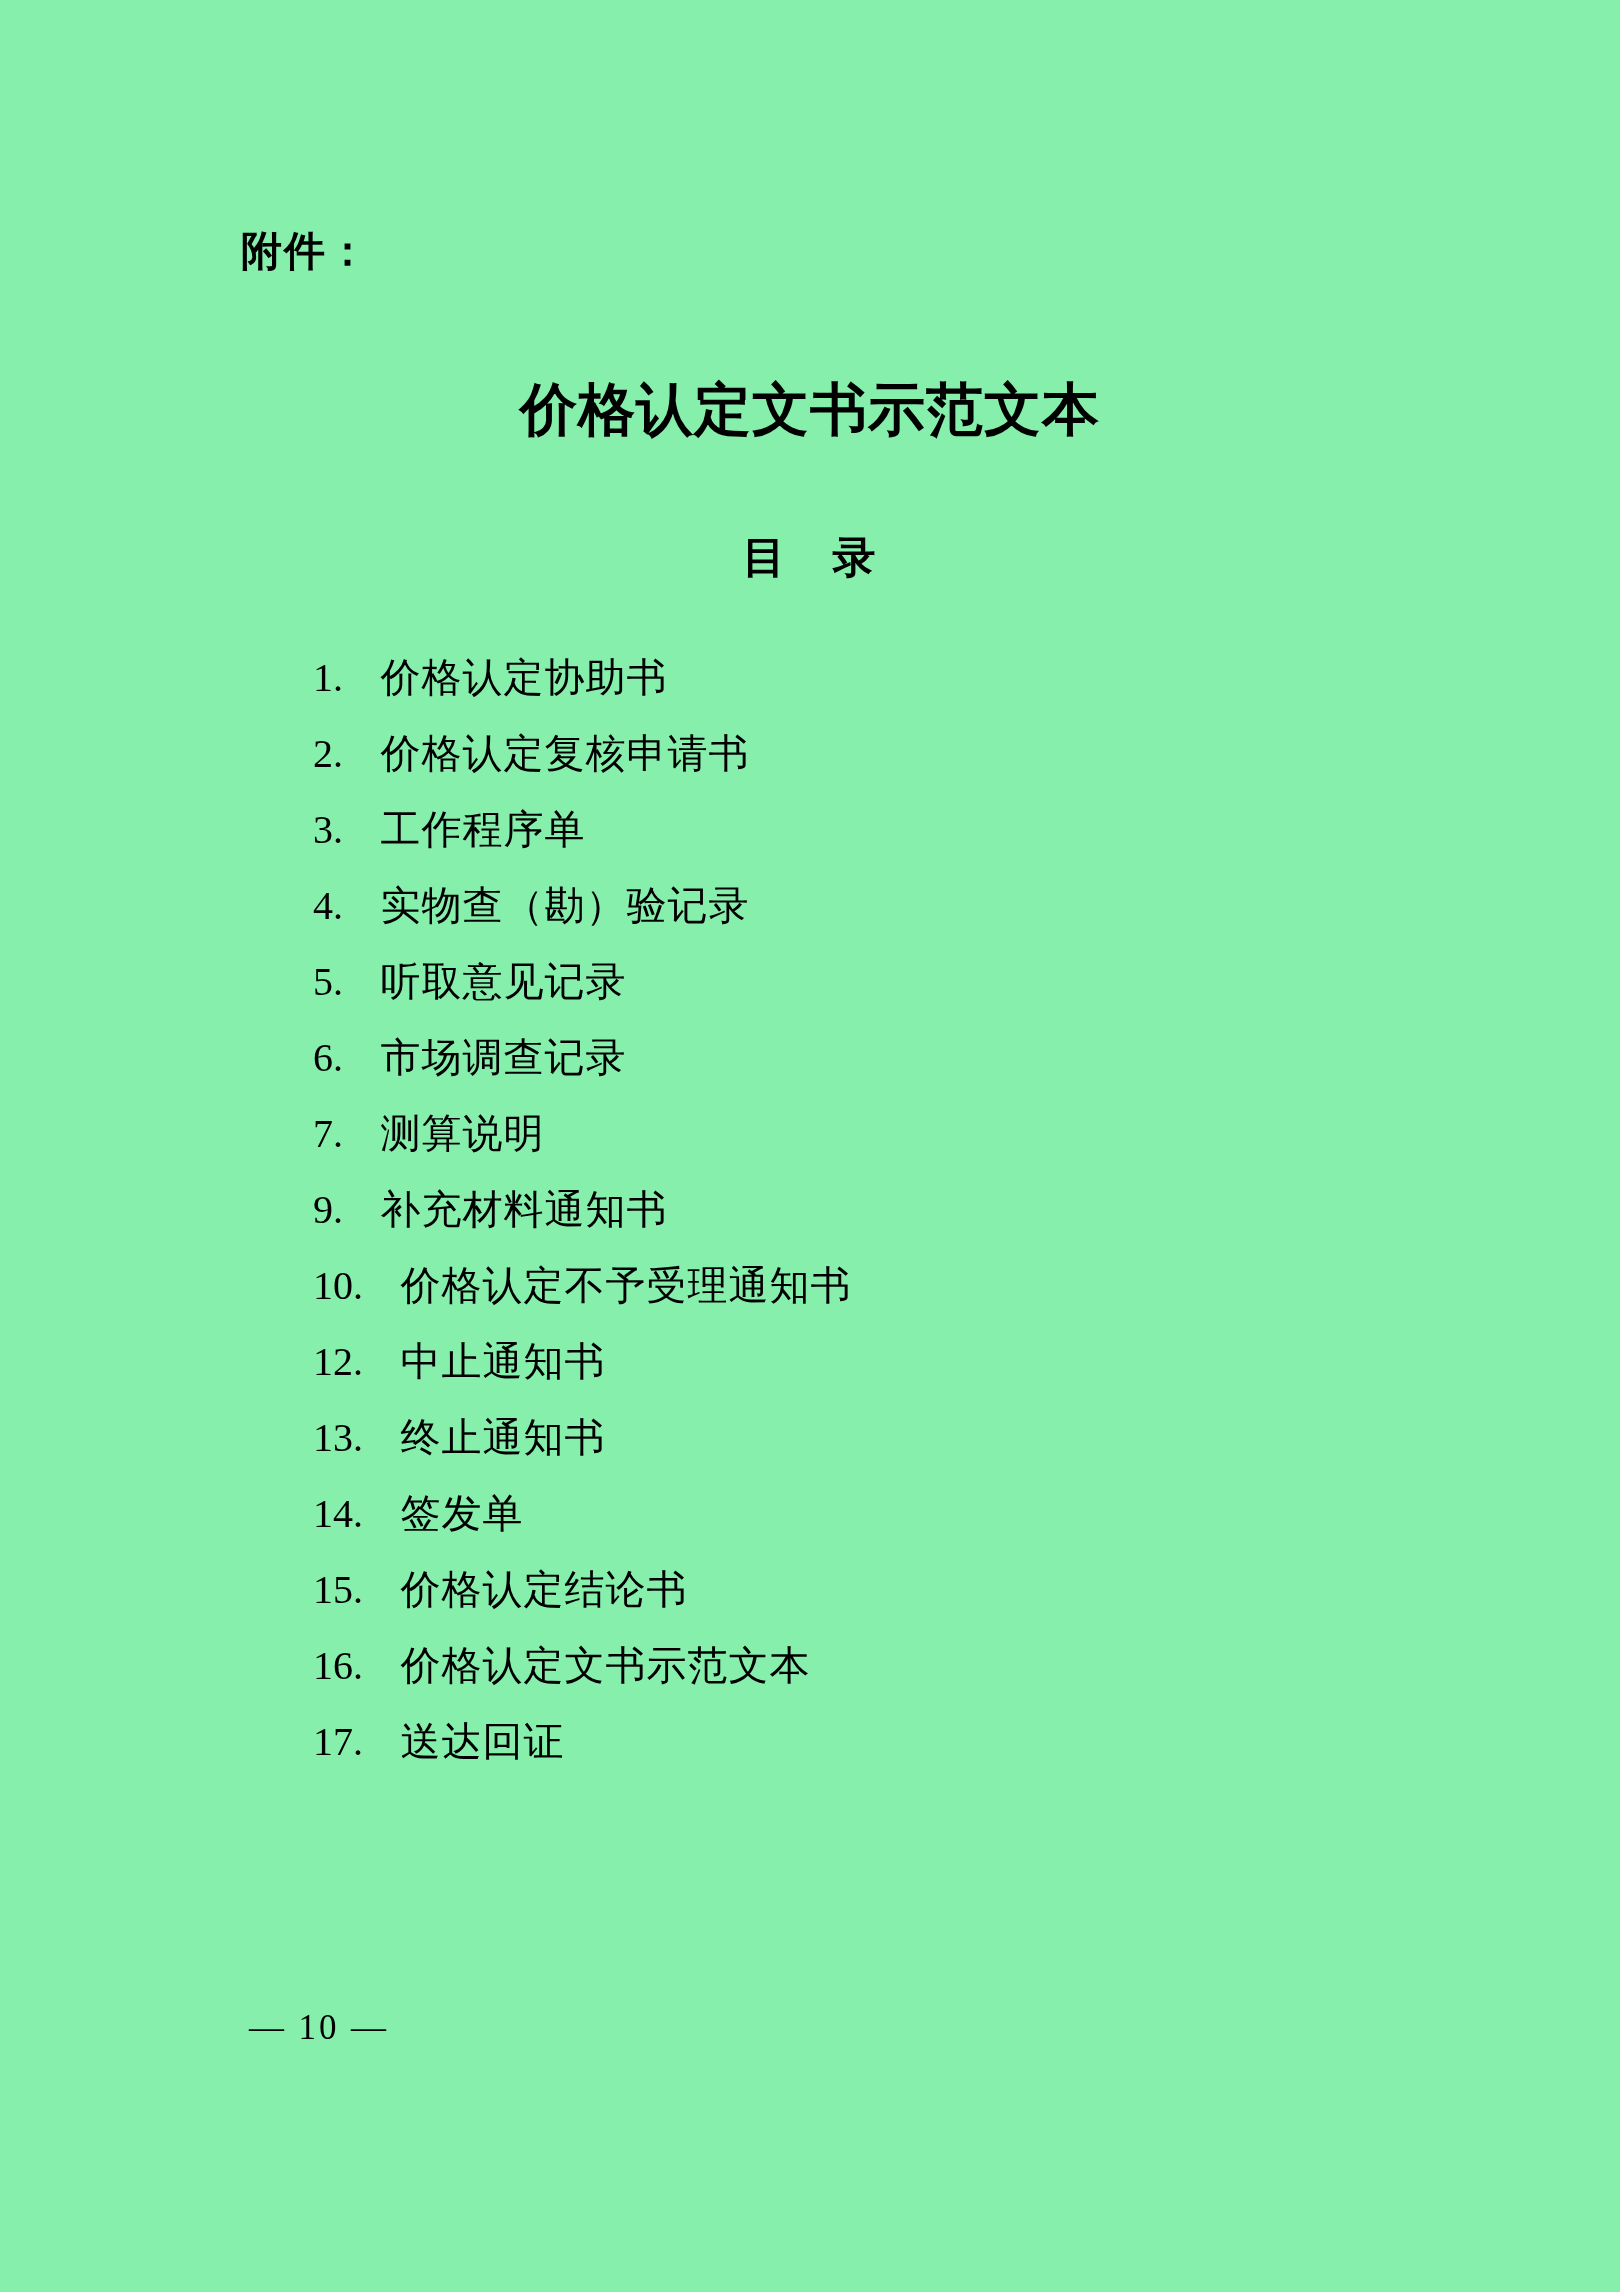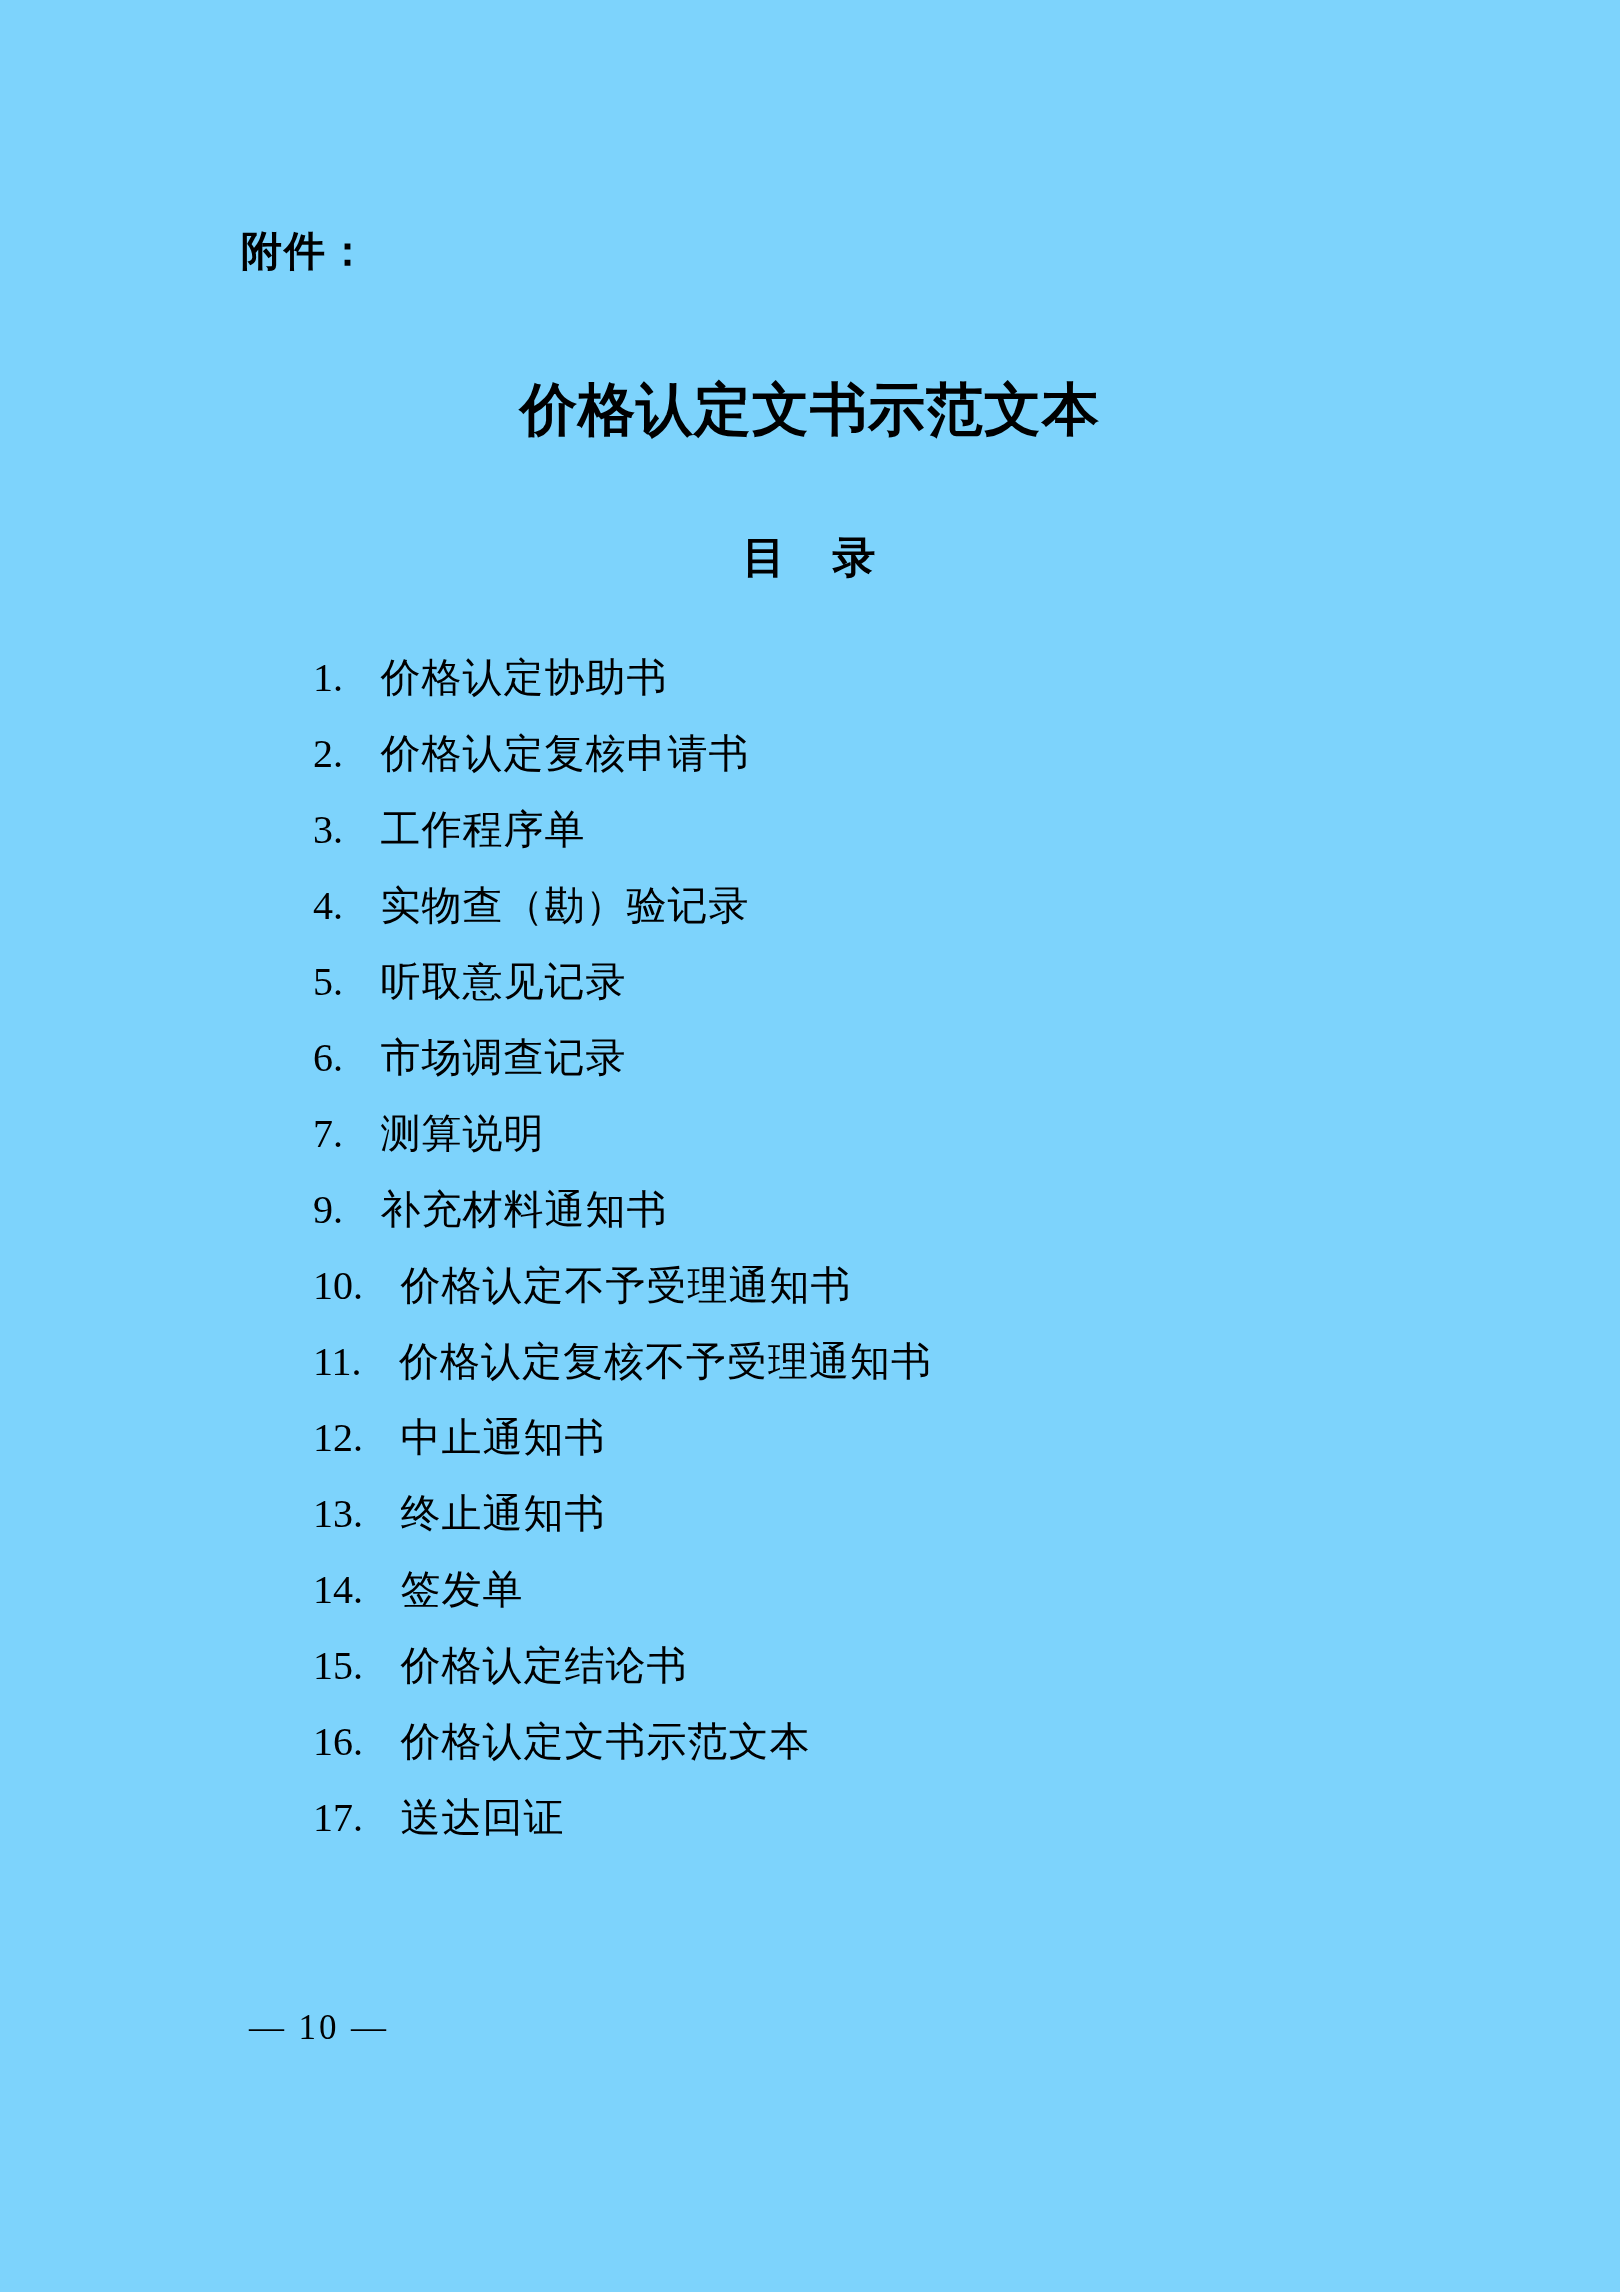--- a/index.html
+++ b/index.html
@@ -13,21 +13,21 @@
     position: relative;
     font-family: "Liberation Serif", serif;
     color: #000000;
     overflow: hidden;
   }
   .page {
     position: absolute;
     left: 0; top: 0;
     width: 1620px;
     height: 2293px;
-    background: #7dd3fc;
+    background: #86efac;
   }
   .attachment {
     position: absolute;
     left: 241px;
     top: 227px;
     font-family: "Liberation Sans", sans-serif;
     font-weight: bold;
     font-size: 41px;
     line-height: 1.2;
     letter-spacing: 2px;
@@ -145,24 +145,20 @@
   <li class="toc-item">
     <span class="toc-num">9.</span>
     <span class="toc-label">补充材料通知书</span>
   </li>
 
   <li class="toc-item">
     <span class="toc-num">10.</span>
     <span class="toc-label">价格认定不予受理通知书</span>
   </li>
 
-  <li class="toc-item">
-    <span class="toc-num">11.</span>
-    <span class="toc-label">价格认定复核不予受理通知书</span>
-  </li>
 
   <li class="toc-item">
     <span class="toc-num">12.</span>
     <span class="toc-label">中止通知书</span>
   </li>
 
   <li class="toc-item">
     <span class="toc-num">13.</span>
     <span class="toc-label">终止通知书</span>
   </li>

